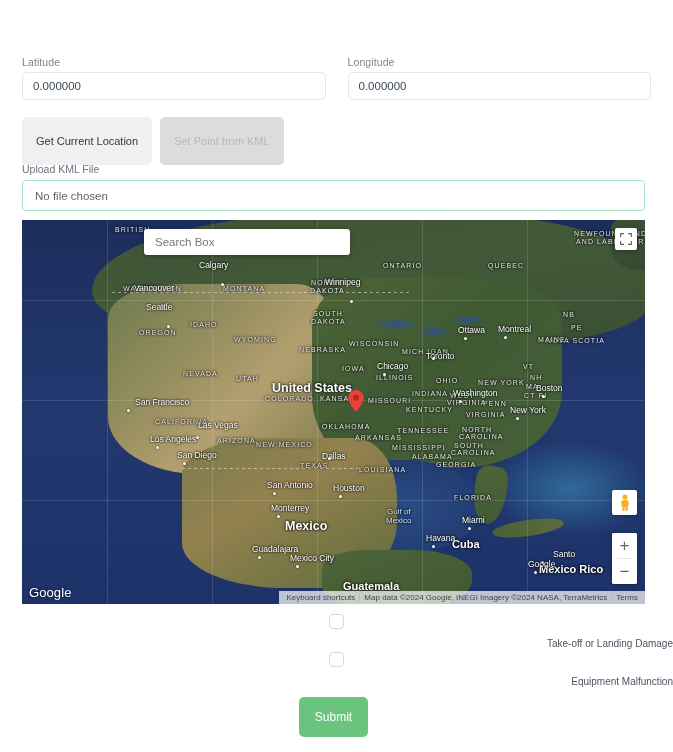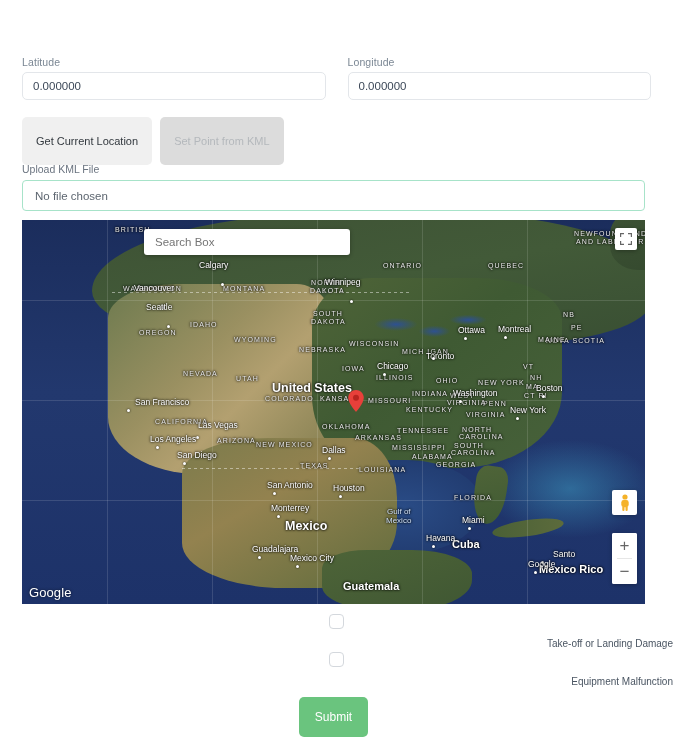--- a/index.html
+++ b/index.html
@@ -373,21 +373,21 @@
         <div class="map-label lbl-city" style="left: 303px; top: 57px;">Winnipeg</div>
         <div class="city-dot" style="left: 328px; top: 80px;"></div>
         <div class="map-label lbl-city" style="left: 99px; top: 177px; margin-left: 14px;">San Francisco</div>
         <div class="city-dot" style="left: 105px; top: 189px;"></div>
         <div class="map-label lbl-city" style="left: 176px; top: 200px;">Las Vegas</div>
         <div class="city-dot" style="left: 174px; top: 216px;"></div>
         <div class="map-label lbl-city" style="left: 128px; top: 214px;">Los Angeles</div>
         <div class="city-dot" style="left: 134px; top: 226px;"></div>
         <div class="map-label lbl-city" style="left: 155px; top: 230px;">San Diego</div>
         <div class="city-dot" style="left: 161px; top: 242px;"></div>
-        <div class="map-label lbl-city" style="left: 300px; top: 225px;">Dallas</div>
+        <div class="map-label lbl-city" style="left: 300px; top: 231px;">Dallas</div>
         <div class="city-dot" style="left: 306px; top: 237px;"></div>
         <div class="map-label lbl-city" style="left: 311px; top: 263px;">Houston</div>
         <div class="city-dot" style="left: 317px; top: 275px;"></div>
         <div class="map-label lbl-city" style="left: 245px; top: 260px;">San Antonio</div>
         <div class="city-dot" style="left: 251px; top: 272px;"></div>
         <div class="map-label lbl-city" style="left: 249px; top: 283px;">Monterrey</div>
         <div class="city-dot" style="left: 255px; top: 295px;"></div>
         <div class="map-label lbl-city" style="left: 230px; top: 324px;">Guadalajara</div>
         <div class="city-dot" style="left: 236px; top: 336px;"></div>
         <div class="map-label lbl-city" style="left: 268px; top: 333px;">Mexico City</div>
@@ -442,20 +442,27 @@
     </div>
 
     <div class="zoom-ctl">
       <button class="zoom-btn">+</button>
       <div class="zoom-sep"></div>
       <button class="zoom-btn">−</button>
     </div>
 
     <div class="google-logo">Google</div>
 
+    <div class="attrib-bar">
+      <span class="attrib-seg">Keyboard shortcuts</span>
+      <span class="attrib-div"></span>
+      <span class="attrib-seg">Map data ©2024 Google, INEGI  Imagery ©2024 NASA, TerraMetrics</span>
+      <span class="attrib-div"></span>
+      <span class="attrib-seg">Terms</span>
+    </div>
   </div>
 
   <div class="check-group one">
     <div class="cbox"></div>
     <span class="check-label">Take-off or Landing Damage</span>
   </div>
   <div class="check-group two">
     <div class="cbox"></div>
     <span class="check-label">Equipment Malfunction</span>
   </div>

